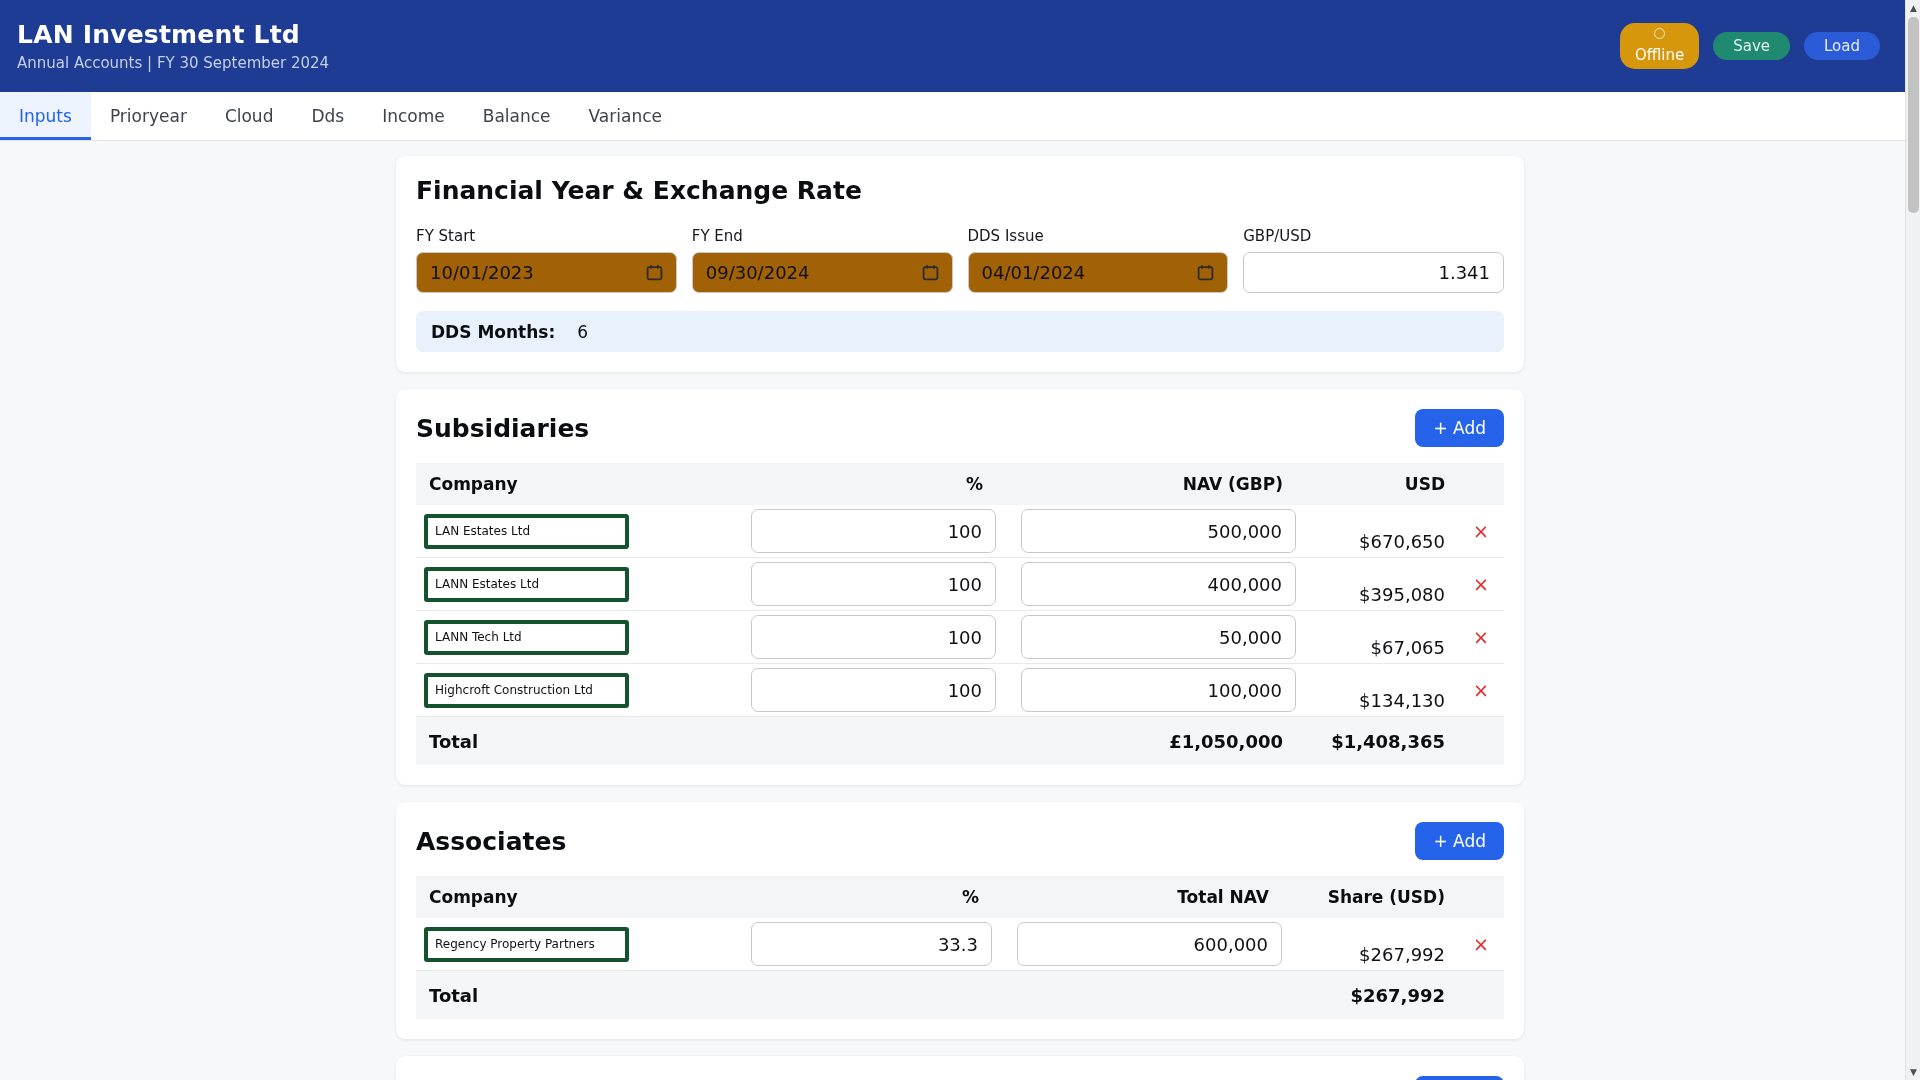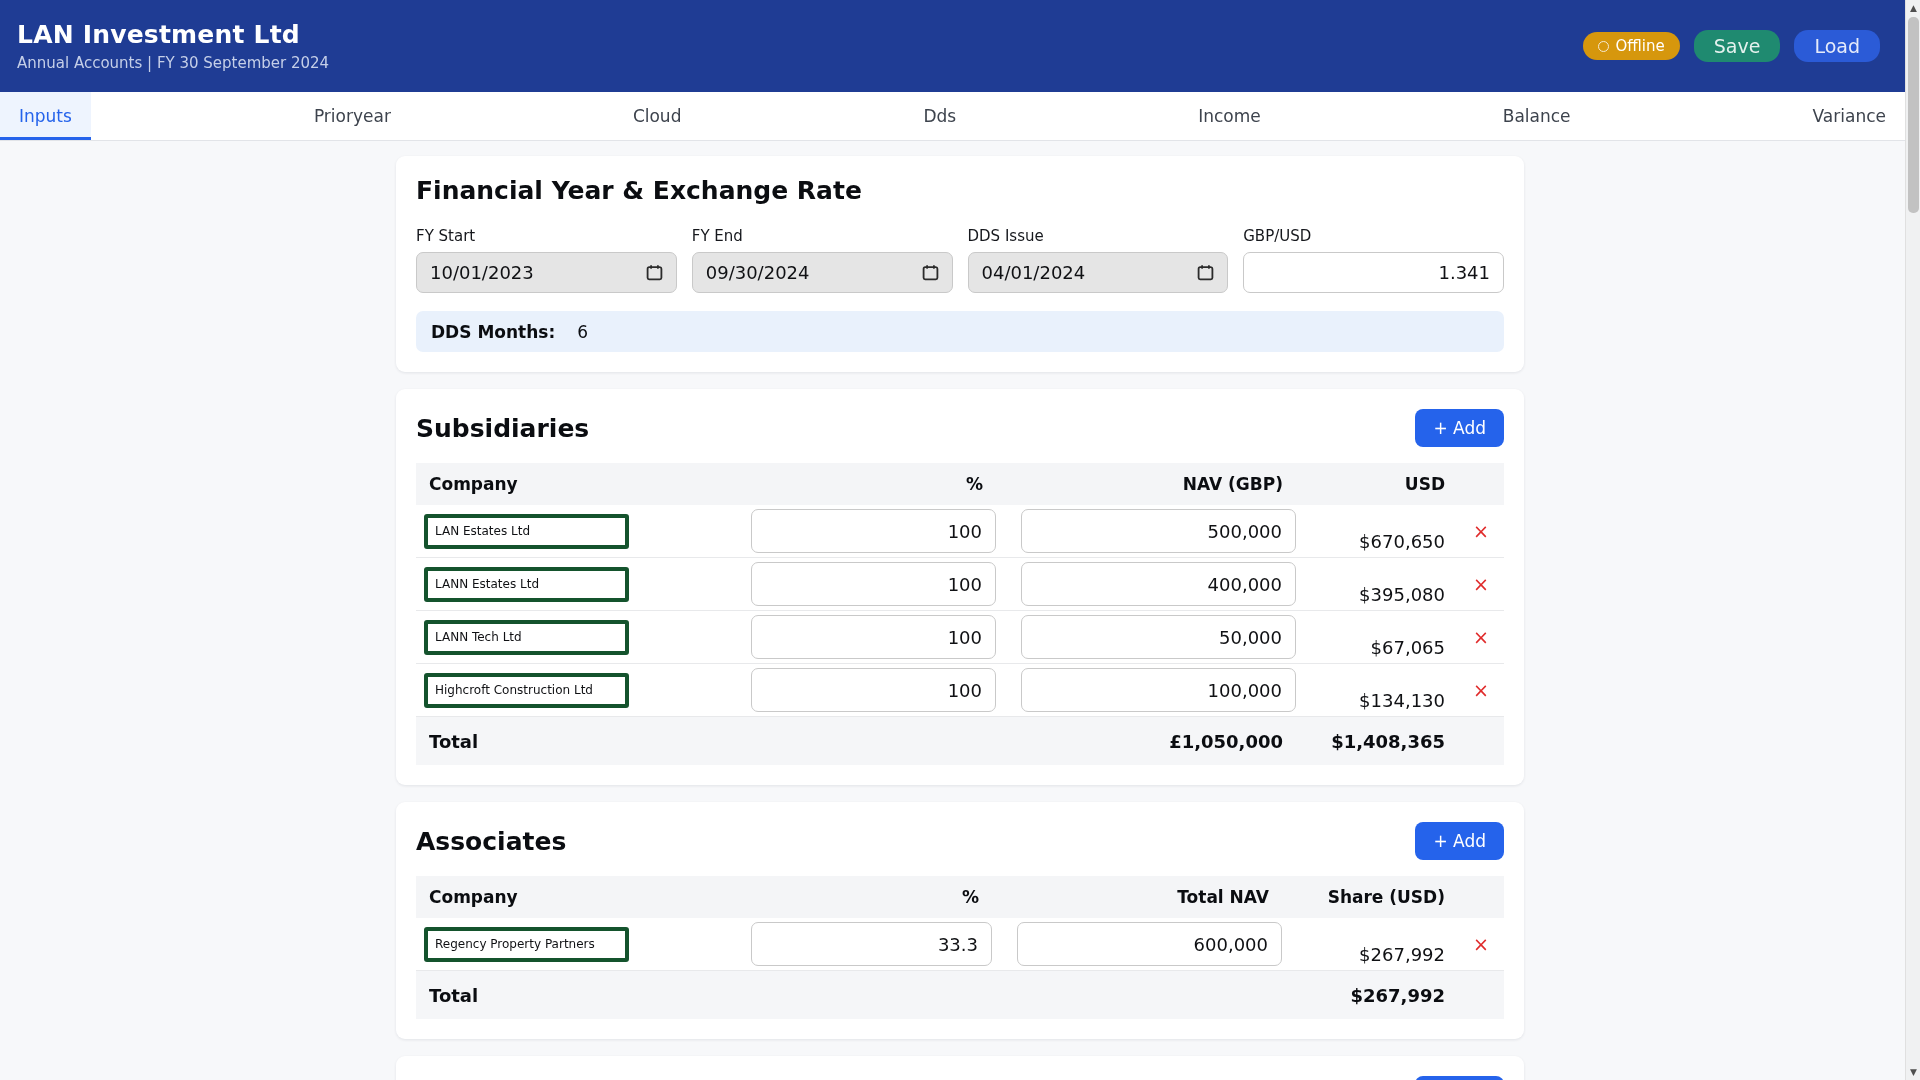--- a/index.html
+++ b/index.html
@@ -16,41 +16,40 @@
     height:92px;
     display:flex; align-items:center; justify-content:space-between;
     padding:0 40px 0 17px;
   }
   .hdr-title { color:#ffffff; font-size:25px; font-weight:700; letter-spacing:.2px; }
   .hdr-sub   { color:#c5cfe8; font-size:15px; margin-top:5px; }
   .hdr-right { display:flex; align-items:center; gap:14px; }
   .badge-offline {
     background:#d6970d; color:#fff; font-size:15px;
     border-radius:15px; padding:5px 15px;
-    display:flex; align-items:center; gap:7px;
+    display:flex; align-items:center; gap:7px;flex-direction:column;
   }
   .dot-outline {
     width:11px; height:11px; border:1.6px solid #f4e9d2; border-radius:50%;
     display:inline-block; background:transparent;
   }
   .btn-save, .btn-load {
     border:none; border-radius:14px; padding:5px 20px;
-    font-size:19px; font-family:inherit; cursor:pointer;
+    font-size:15px; font-family:inherit; cursor:pointer;
     color:rgba(255,255,255,.88);
   }
   .btn-save { background:#1f8a70; }
   .btn-load { background:#2b5bd7; }
 
   
   .tab-bar {
     background:#ffffff; height:49px;
     border-bottom:1px solid #e2e4e8;
     display:flex; align-items:stretch;
-    padding-right:15px;
-    justify-content:space-between;
+    padding-right:0;
   }
   .tab {
     padding:0 19px; font-size:17px; color:#3d434d;
     display:flex; align-items:center; cursor:pointer;
   }
   .tab.active {
     color:#2563eb; background:#eef4fe;
     box-shadow:inset 0 -3px 0 #2563eb;
   }
 
@@ -91,21 +90,21 @@
   
   #fy h2 { margin-bottom:22px; }
   .field-grid {
     display:grid; grid-template-columns:repeat(4,1fr); gap:15px;
     margin-bottom:18px;
   }
   .field label { display:block; font-size:15px; color:#16181d; margin-bottom:7px; }
   .input-box {
     height:41px; border:1px solid #c9c9c9; border-radius:7px;
     display:flex; align-items:center; padding:0 13px;
-    font-size:18px; color:#101114; background:#e5e5e5;
+    font-size:18px; color:#101114; background:#a16207;
   }
   .input-box .dateval { flex:1; }
   .num-input {
     width:100%; height:41px; border:1px solid #c9c9c9; border-radius:7px;
     padding:0 13px; font-size:18px; font-family:inherit; color:#101114;
     text-align:right; outline:none;
   }
   .dds-bar {
     background:#e9f1fc; border-radius:7px; height:41px;
     display:flex; align-items:center; padding:0 15px;

